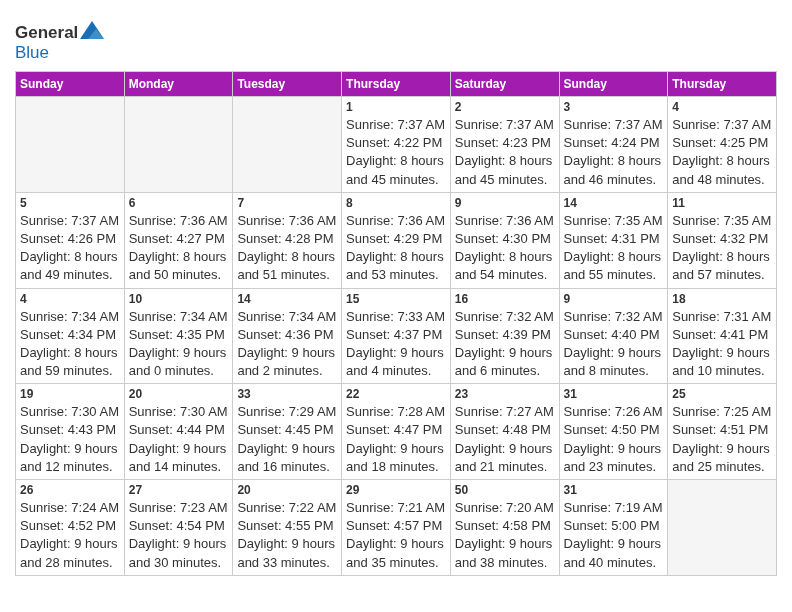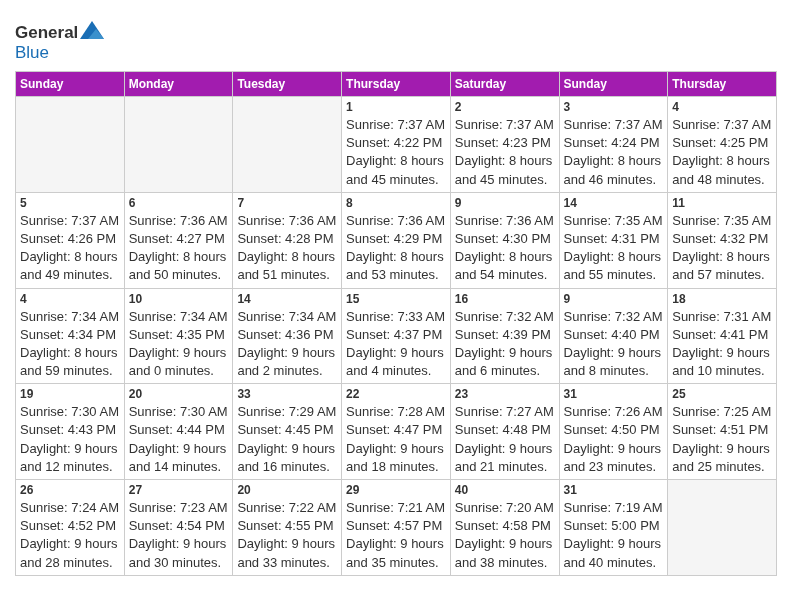--- a/index.html
+++ b/index.html
@@ -234,21 +234,21 @@
           </td>
           <td>
             <div class="day-number">20</div>
         <div class="day-info">Sunrise: 7:22 AM<br>Sunset: 4:55 PM<br>Daylight: 9 hours and 33 minutes.</div>
           </td>
           <td>
             <div class="day-number">29</div>
         <div class="day-info">Sunrise: 7:21 AM<br>Sunset: 4:57 PM<br>Daylight: 9 hours and 35 minutes.</div>
           </td>
           <td>
-            <div class="day-number">40</div>
+            <div class="day-number">50</div>
         <div class="day-info">Sunrise: 7:20 AM<br>Sunset: 4:58 PM<br>Daylight: 9 hours and 38 minutes.</div>
           </td>
           <td>
             <div class="day-number">31</div>
         <div class="day-info">Sunrise: 7:19 AM<br>Sunset: 5:00 PM<br>Daylight: 9 hours and 40 minutes.</div>
           </td>
           <td class="empty"></td>
         </tr>
       </tbody>
   </table>

